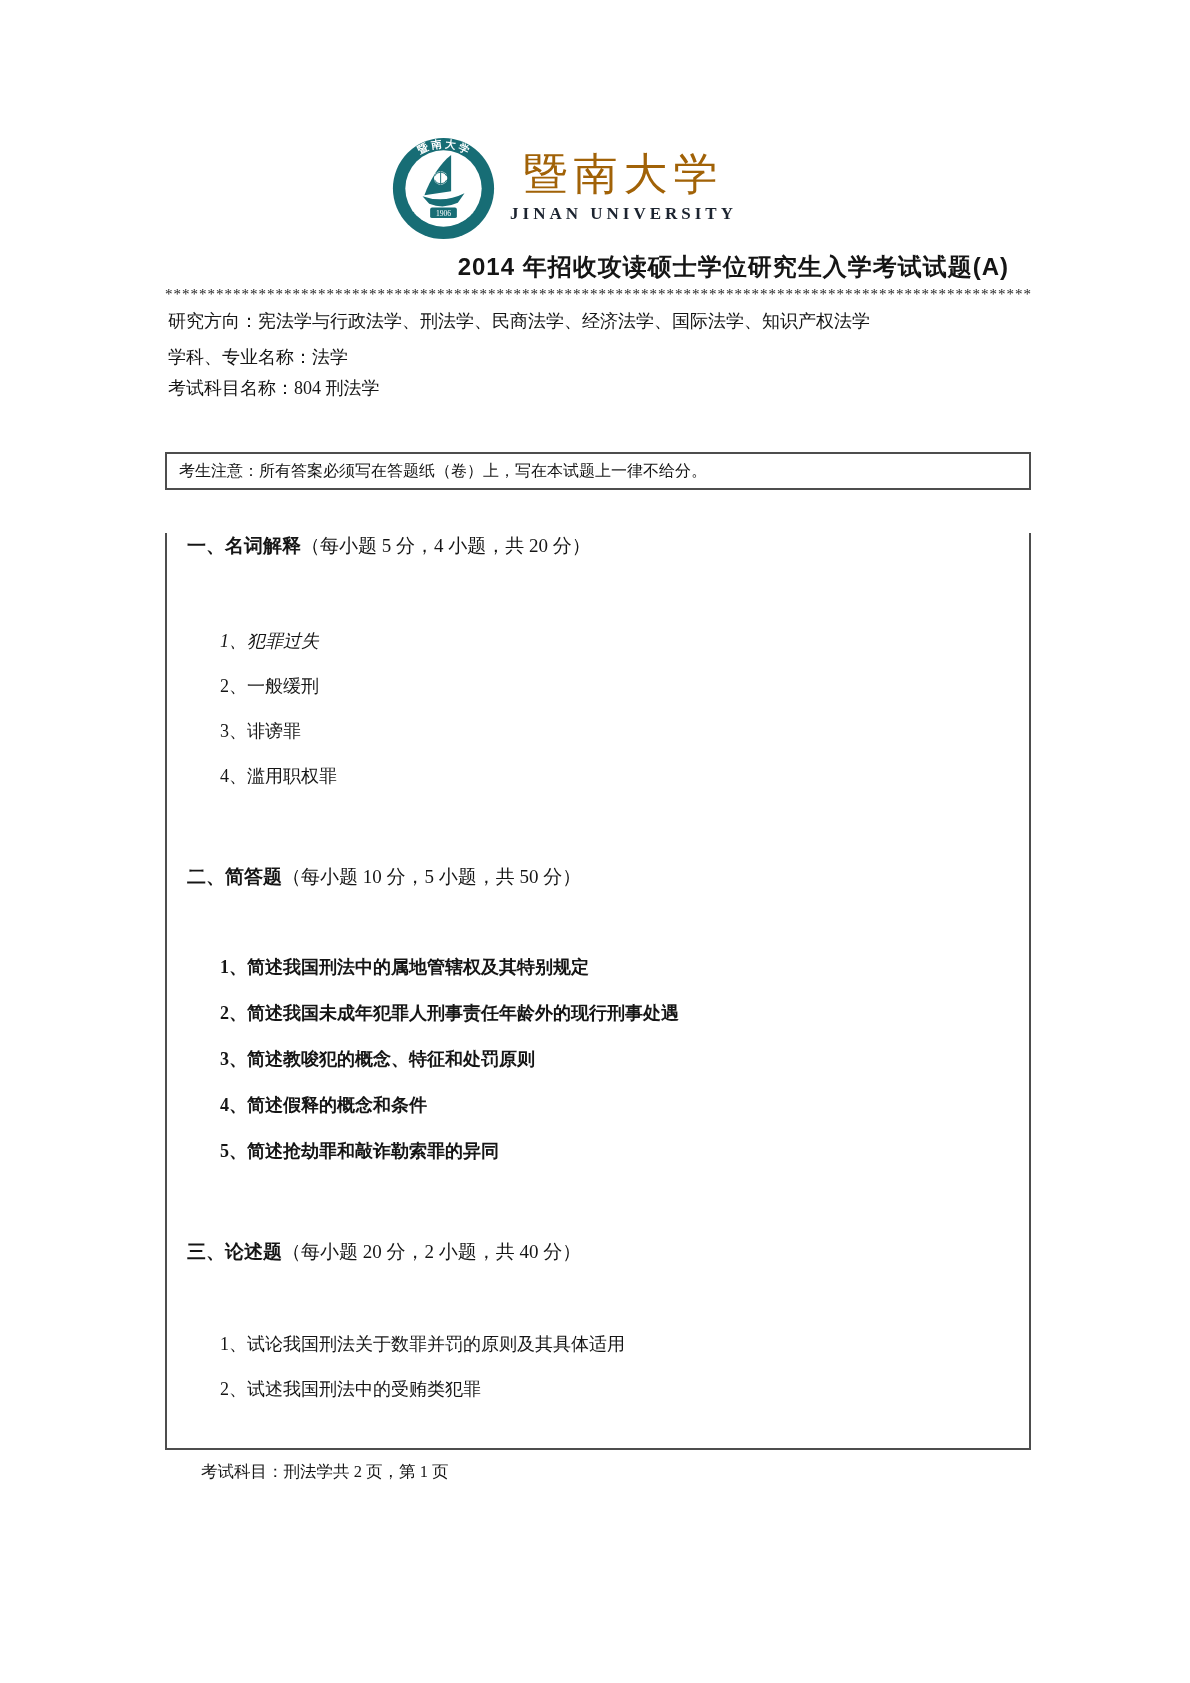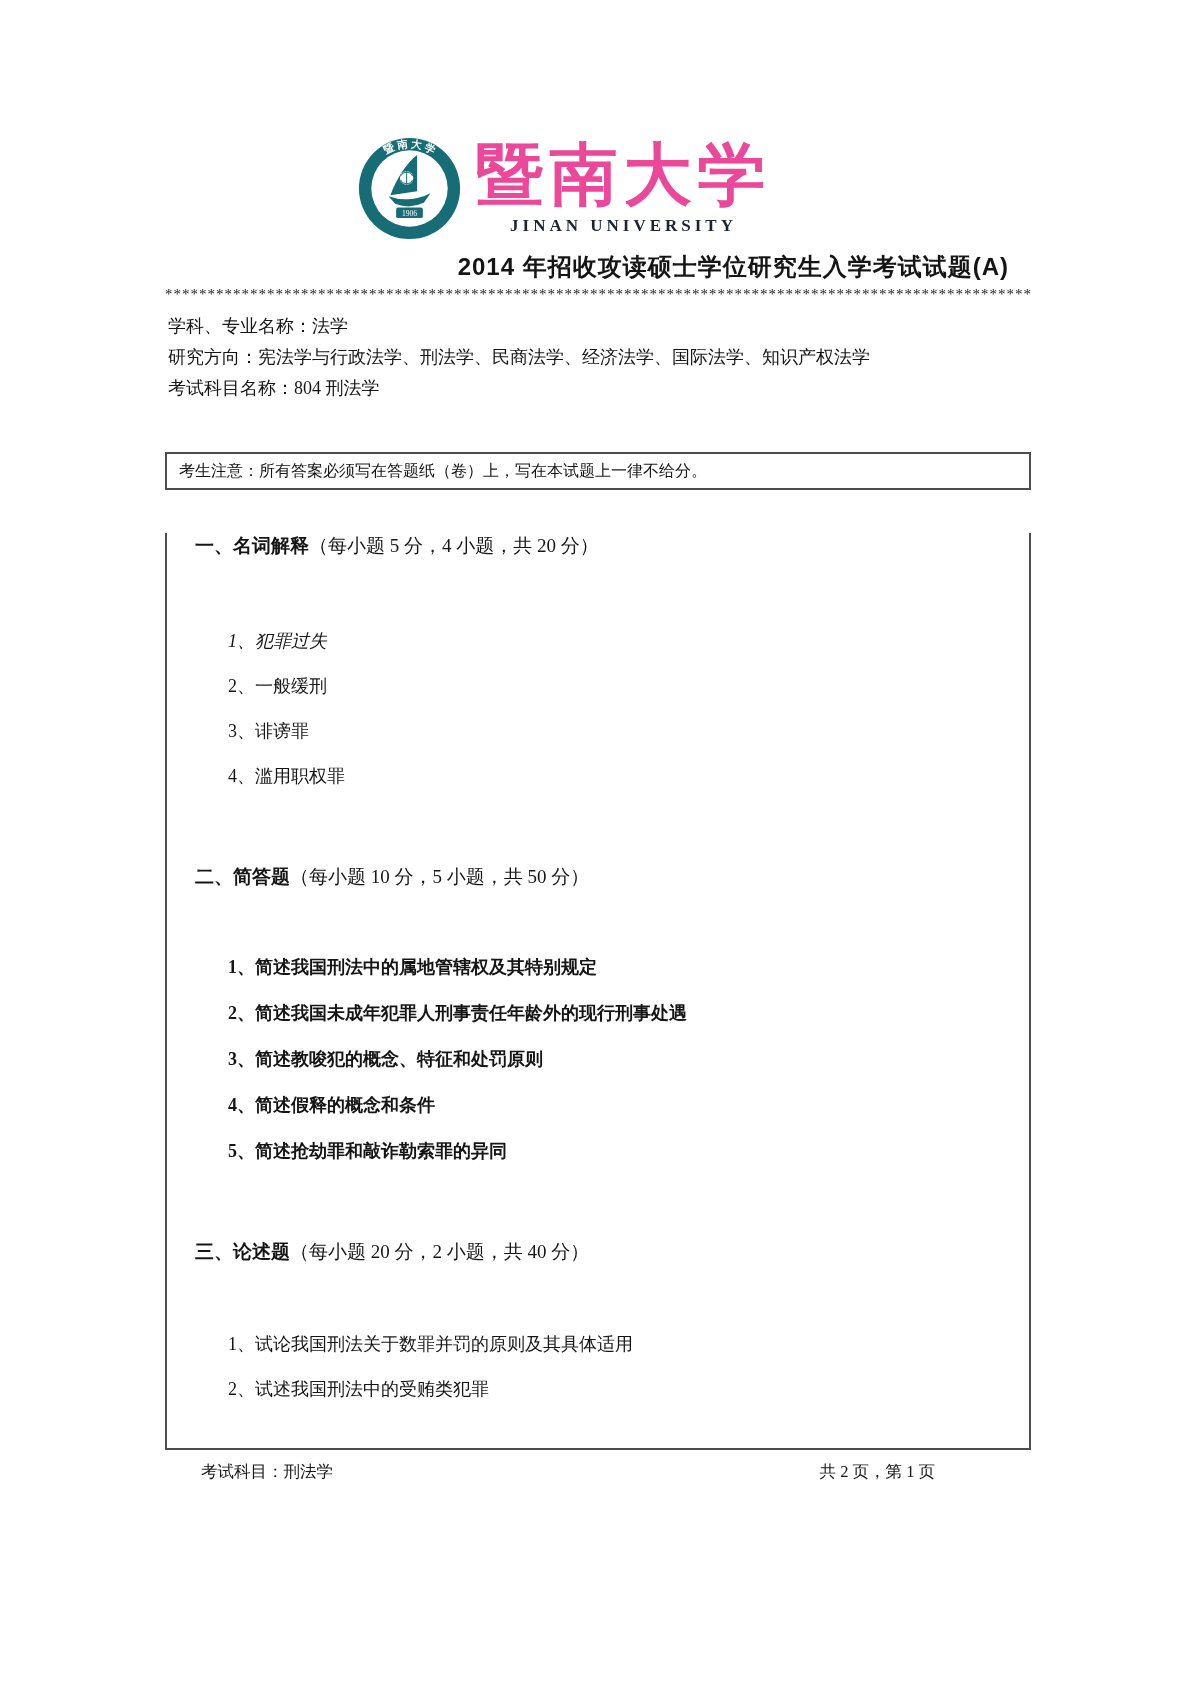--- a/index.html
+++ b/index.html
@@ -14,22 +14,22 @@
 
   
   .logo-row {
     padding-top: 136px;
     display: flex; justify-content: center; align-items: center;
     gap: 14px;
     transform: translateX(-34px);
   }
   .logo-names { display: flex; flex-direction: column; align-items: center; }
   .uni-cn {
-    font-size: 68px; font-weight: 700; line-height: 1;
-    letter-spacing: 6px; color: #ec4899;
+    font-size: 44px; font-weight: 400; line-height: 1;
+    letter-spacing: 6px; color: #a16207;
   }
   .uni-en {
     font-size: 17px; font-weight: 700; letter-spacing: 4px;
     margin-top: 7px; color: #1c2430;
   }
 
   .exam-title {
     text-align: right; font-weight: 700; font-size: 24px;
     font-family: "Liberation Sans", sans-serif;
     margin-top: 10px; transform: translateX(-22px);
@@ -49,40 +49,40 @@
     border: 2px solid #4d4d4d;
     padding: 5px 12px;
     font-size: 16px; line-height: 24px;
     box-sizing: border-box;
   }
   .main-box {
     border: 2px solid #4d4d4d;
     border-top: none;
     height: 917px;
     box-sizing: border-box;
-    padding: 0 28px;
+    padding: 0 20px;
   }
 
   .sec-heading { font-size: 19px; line-height: 26px; margin: 0; }
   .sec-heading .hd { font-weight: 700; }
   .sec-heading .hm { font-weight: 400; }
   .sec1 .sec-heading { margin-top: 43px; }
   .sec2 .sec-heading { margin-top: 76px; }
   .sec3 .sec-heading { margin-top: 76px; }
 
   .q-item { font-size: 18px; line-height: 24px; margin: 21px 0 0 33px; }
   .sec1 .q-item.first { margin-top: 70px; font-style: italic; }
   .sec2 .q-item { margin-top: 22px; font-weight: bold; }
   .sec2 .q-item.first { margin-top: 65px; }
   .sec3 .q-item.first { margin-top: 67px; }
 
   
   .page-footer {
     margin-top: 10px;
-    display: flex; justify-content: space-between;
+    display: flex; 
     padding: 0 96px 0 36px;
     font-size: 16.5px; line-height: 24px;
   }
 </style>
 </head>
 <body>
 
 <div class="page">
   <div class="content">
 
@@ -112,22 +112,22 @@
       <div class="logo-names">
         <div class="uni-cn">暨南大学</div>
         <div class="uni-en">JINAN UNIVERSITY</div>
       </div>
     </div>
 
     <div class="exam-title">2014 年招收攻读硕士学位研究生入学考试试题(A)</div>
 
     <div class="stars">************************************************************************************************************************</div>
 
+    <div class="meta-line">研究方向：宪法学与行政法学、刑法学、民商法学、经济法学、国际法学、知识产权法学</div>
     <div class="meta-line first">学科、专业名称：法学</div>
-    <div class="meta-line">研究方向：宪法学与行政法学、刑法学、民商法学、经济法学、国际法学、知识产权法学</div>
     <div class="meta-line">考试科目名称：804 刑法学</div>
 
     <div class="notice-box">
       <span>考生注意：所有答案必须写在答题纸（卷）上，写在本试题上一律不给分。</span>
     </div>
 
     <div class="main-box">
 
       <div class="sec sec1">
         <div class="sec-heading">

